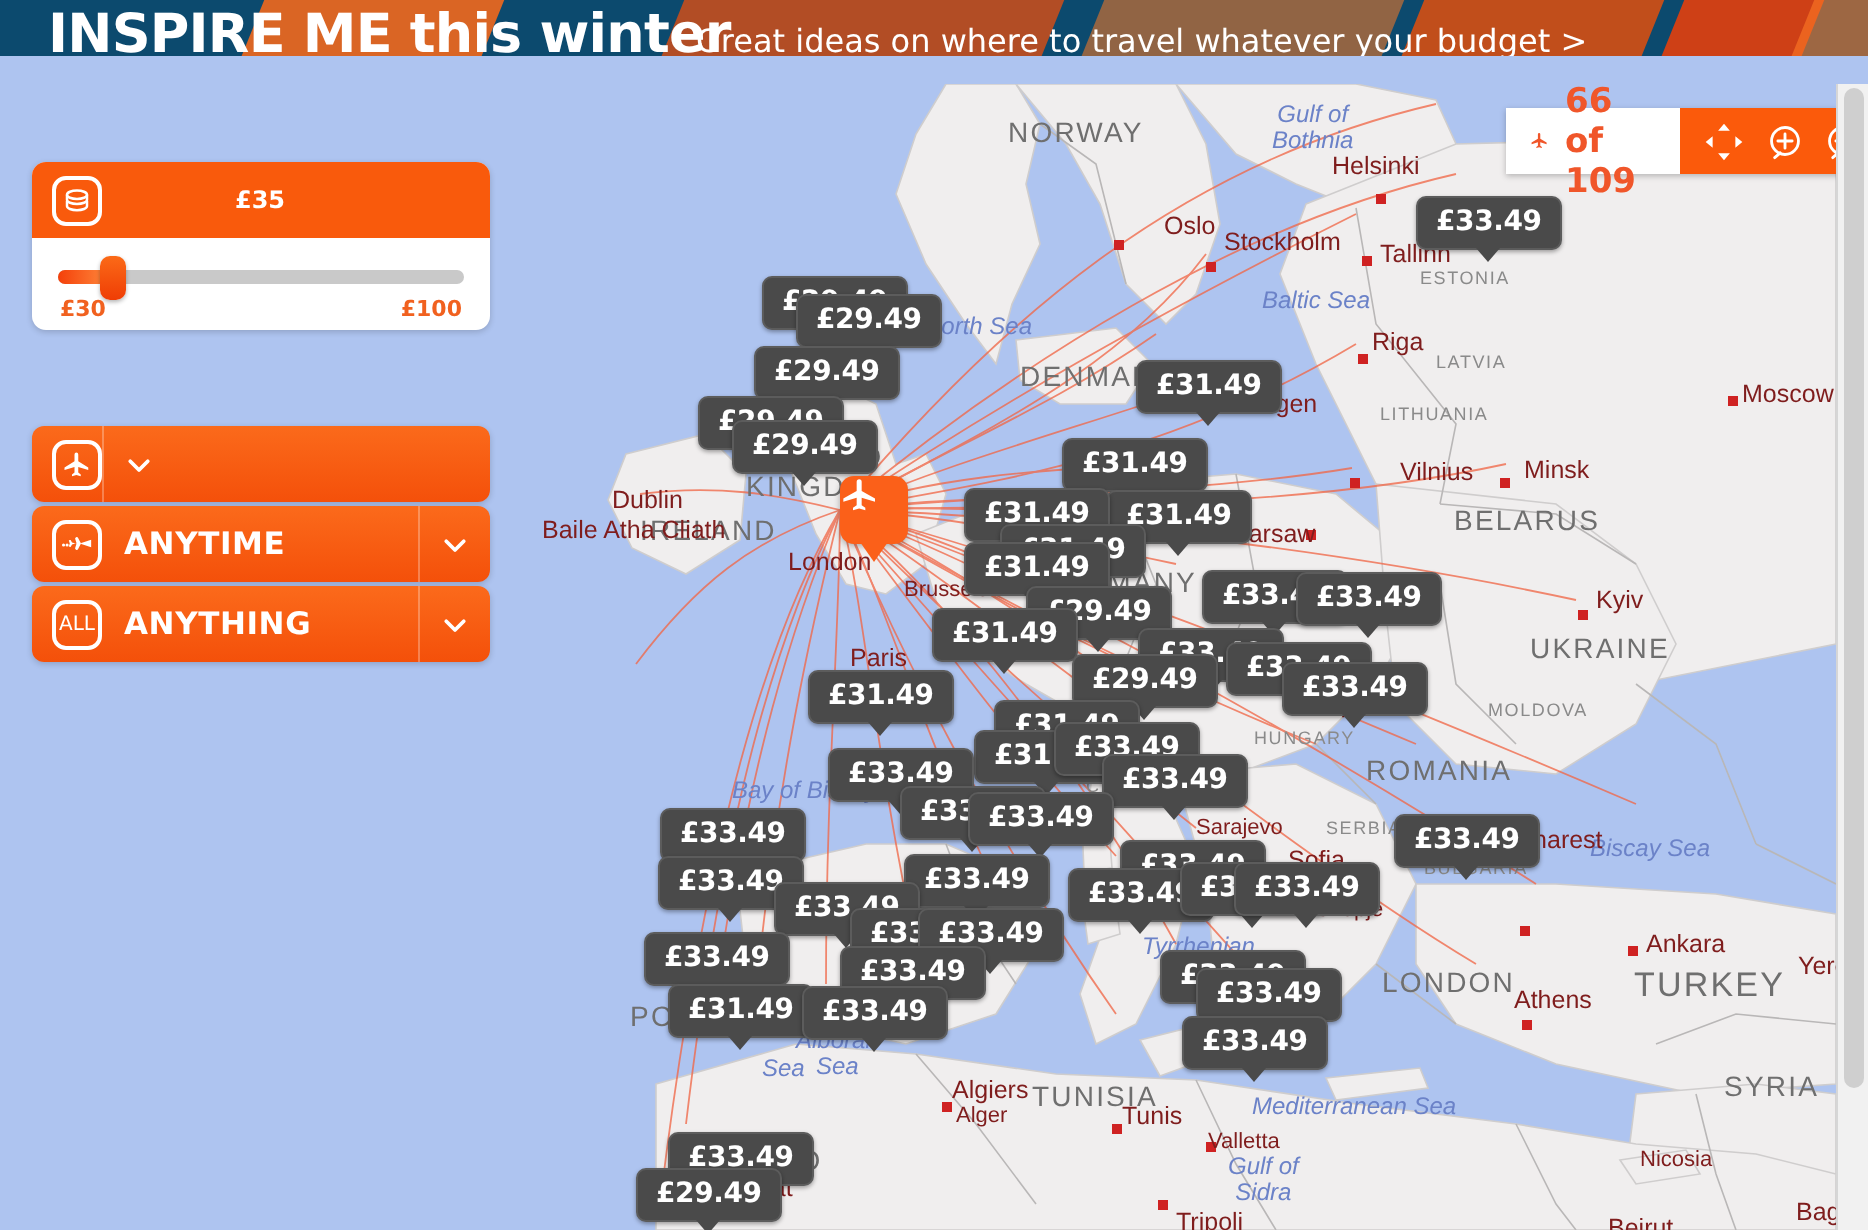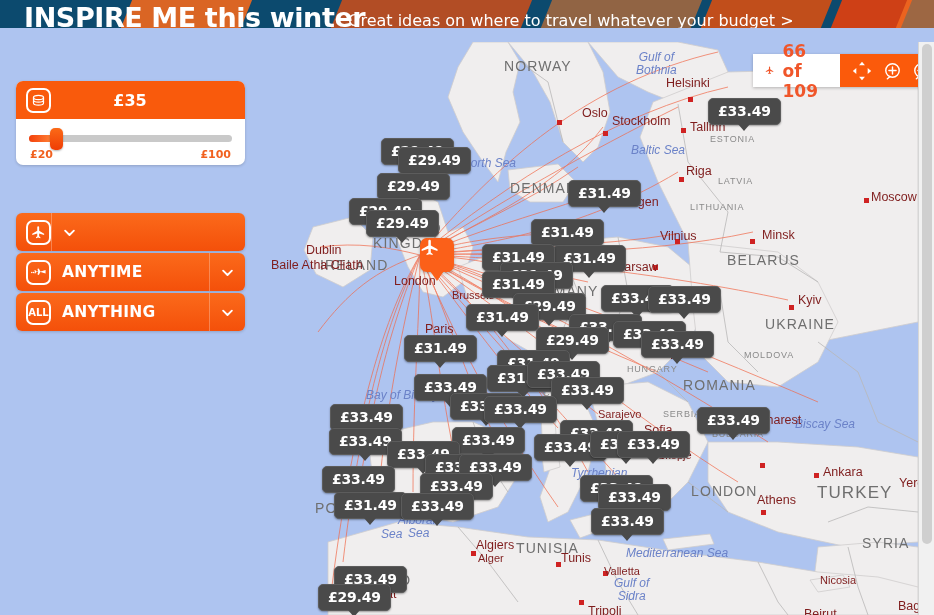--- a/index.html
+++ b/index.html
@@ -123,21 +123,21 @@
   #budget-head {
     height:38px; background:#f95a0c; display:flex; align-items:center;
     position:relative;
   }
   .sq-icon {
     width:25px; height:25px; border:2px solid #fff; border-radius:7px;
     margin-left:10px; display:flex; align-items:center; justify-content:center;
     flex:none;
   }
   #budget-val {
-    flex:1; text-align:center; color:#fff; font-size:16px; font-weight:bold;
+    flex:1; text-align:center; color:#fff; font-size:12px; font-weight:bold;
     margin-right:36px; font-family:"DejaVu Sans", sans-serif;
   }
   #slider-area { position:relative; height:46px; }
   #slider-track {
     position:absolute; left:13px; top:16px; width:203px; height:7px;
     background:#c9c9c9; border-radius:4px;
   }
   #slider-fill {
     position:absolute; left:0; top:0; height:7px; width:26px;
     background:linear-gradient(to right,#f4400a,#ff8a3d); border-radius:4px;
@@ -347,21 +347,21 @@
   <div class="city-dot" style="left:298px;top:520px;"></div>
   <div class="city-dot" style="left:213px;top:509px;"></div>
   <div class="city-dot" style="left:102px;top:559px;"></div>
   <div class="city-dot" style="left:345px;top:529px;"></div>
 
   <div class="city-lbl" style="left:308px;top:64px;margin-left:16px;">Oslo</div>
   <div class="city-lbl" style="left:354px;top:72px;">Stockholm</div>
   <div class="city-lbl" style="left:408px;top:34px;">Helsinki</div>
   <div class="city-lbl" style="left:432px;top:78px;">Tallinn</div>
   <div class="city-lbl" style="left:428px;top:122px;">Riga</div>
-  <div class="city-lbl" style="left:402px;top:187px;">Vilnius</div>
+  <div class="city-lbl" style="left:442px;top:187px;">Vilnius</div>
   <div class="city-lbl" style="left:504px;top:186px;">Minsk</div>
   <div class="city-lbl" style="left:613px;top:148px;">Moscow</div>
   <div class="city-lbl" style="left:540px;top:251px;">Kyiv</div>
   <div class="city-lbl" style="left:329px;top:153px;">Copenhagen</div>
   <div class="city-lbl" style="left:48px;top:201px;">Dublin</div>
   <div class="city-lbl" style="left:13px;top:216px;">Baile Atha Cliath</div>
   <div class="city-lbl" style="left:136px;top:232px;">London</div>
   <div class="city-lbl" style="left:194px;top:247px;font-size:11px;">Brussels</div>
   <div class="city-lbl" style="left:167px;top:280px;">Paris</div>
   <div class="city-lbl" style="left:290px;top:212px;">Berlin</div>
@@ -484,21 +484,21 @@
         <path d="M4 12v4c0 1.9 3.6 3.4 8 3.4s8-1.5 8-3.4v-4" fill="none" stroke="#fff" stroke-width="2"></path>
       </svg>
     </span>
     <span id="budget-val">£35</span>
   </div>
   <div id="slider-area">
     <div id="slider-track">
       <div id="slider-fill"></div>
       <div id="slider-knob"></div>
     </div>
-    <span class="slider-end" id="slider-min">£20</span>
+    <span class="slider-end" id="slider-min">£30</span>
     <span class="slider-end" id="slider-max">£100</span>
   </div>
 </div>
 
 <div class="sel-btn" id="sel-origin">
   <span class="sq-icon">
     <svg width="15" height="15" viewBox="0 0 24 24">
       <path fill="#fff" d="M21 16v-2l-8-5V3.5a1.5 1.5 0 0 0-3 0V9l-8 5v2l8-2.5V18l-2 1.5V21l3.5-1 3.5 1v-1.5L13 18v-4.5z"></path>
     </svg>
   </span>
@@ -519,21 +519,21 @@
   </span>
   <span class="lbl">ANYTIME</span>
   <span class="chev-box">
     <svg width="15" height="15" viewBox="0 0 24 24">
         <path d="M5 9l7 7 7-7" fill="none" stroke="#fff" stroke-width="3" stroke-linecap="round" stroke-linejoin="round"></path>
       </svg>
   </span>
 </div>
 
 <div class="sel-btn" id="sel-what">
-  <span class="sq-icon" style="font-size:10px;font-weight:bold;color:#fff;font-family:'DejaVu Sans',sans-serif;">ALL</span>
+  <span class="sq-icon" style="font-size:10px;font-weight:normal;color:#fff;font-family:'DejaVu Sans',sans-serif;">ALL</span>
   <span class="lbl">ANYTHING</span>
   <span class="chev-box">
     <svg width="15" height="15" viewBox="0 0 24 24">
         <path d="M5 9l7 7 7-7" fill="none" stroke="#fff" stroke-width="3" stroke-linecap="round" stroke-linejoin="round"></path>
       </svg>
   </span>
 </div>
 
 <div id="scrollbar">
   <div id="scroll-thumb"></div>

